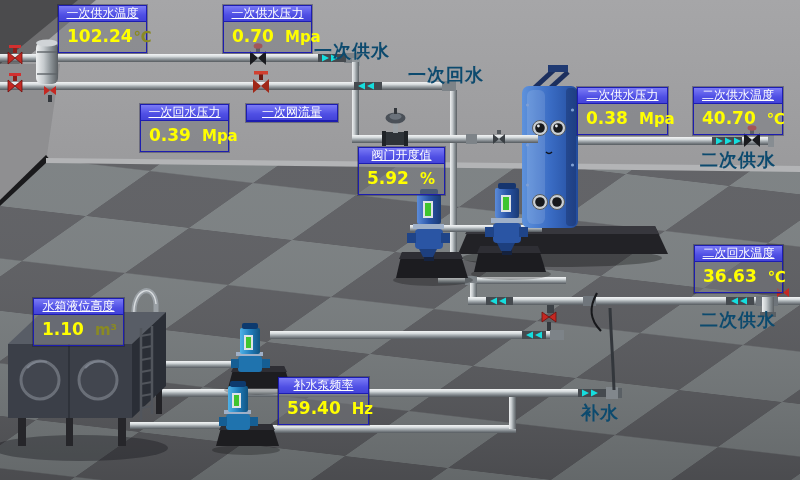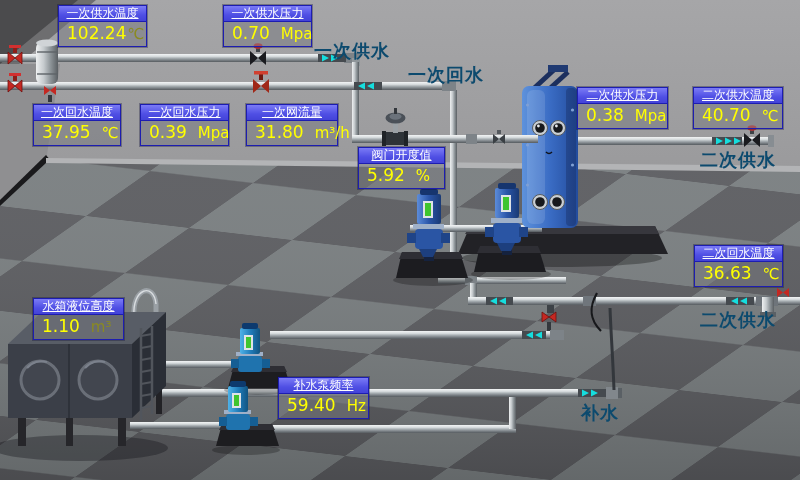--- a/index.html
+++ b/index.html
@@ -3,22 +3,22 @@
 <meta charset="utf-8">
 <style>
   html,body{margin:0;padding:0;background:#222;}
   #stage{position:relative;width:800px;height:480px;overflow:hidden;
          font-family:"Liberation Sans","DejaVu Sans",sans-serif;background:#9d9ea0;}
   #scene{position:absolute;left:0;top:0;}
   .panel{position:absolute;border:1px solid #1d1db0;box-shadow:0 0 0 1px rgba(20,20,60,.35);}
   .panel-header{background:linear-gradient(#7b7bf6,#4f4fe4 60%,#4343d8);color:#fff;
     font-size:12px;line-height:15px;text-align:center;text-decoration:underline;
     border-bottom:1px solid #1d1db0;white-space:nowrap;}
-  .panel-value{background:rgba(118,120,126,.52);color:#ffff00;font-weight:normal;
-    font-size:17px;line-height:23px;padding-left:8px;white-space:nowrap;
+  .panel-value{background:rgba(118,120,126,.52);color:#ffff00;font-weight:bold;
+    font-size:17px;line-height:29px;padding-left:8px;white-space:nowrap;
     font-family:"DejaVu Sans","Liberation Sans",sans-serif;}
   .panel-value .unit{margin-left:11px;font-size:15px;}
   .panel-value .unit.dim{color:#8a8a22;}
   .panel-value .unit.tight{margin-left:1px;}
   #p1{left:58px;top:5px;width:87px}   #p2{left:223px;top:5px;width:87px}
   #p3{left:33px;top:104px;width:86px} #p4{left:140px;top:104px;width:87px}
   #p5{left:246px;top:104px;width:90px}#p6{left:358px;top:147px;width:85px}
   #p7{left:577px;top:87px;width:89px} #p8{left:693px;top:87px;width:88px}
   #p9{left:577px;top:245px;width:88px}#p10{left:694px;top:245px;width:87px}
   #p11{left:33px;top:298px;width:89px}#p12{left:278px;top:377px;width:89px}
@@ -360,31 +360,26 @@
 </svg>
 
 <div class="panel" id="p1">
   <div class="panel-header">一次供水温度</div>
   <div class="panel-value"><span class="val">102.24</span><span class="unit dim tight">℃</span></div>
 </div>
 <div class="panel" id="p2">
   <div class="panel-header">一次供水压力</div>
   <div class="panel-value"><span class="val">0.70</span><span class="unit">Mpa</span></div>
 </div>
-<div class="panel" id="p3">
-  <div class="panel-header">一次回水温度</div>
-  <div class="panel-value"><span class="val">37.95</span><span class="unit">℃</span></div>
-</div>
 <div class="panel" id="p4">
   <div class="panel-header">一次回水压力</div>
   <div class="panel-value"><span class="val">0.39</span><span class="unit">Mpa</span></div>
 </div>
 <div class="panel" id="p5">
   <div class="panel-header">一次网流量</div>
-  <div class="panel-value"><span class="val">31.80</span><span class="unit">m³/h</span></div>
 </div>
 <div class="panel" id="p6">
   <div class="panel-header">阀门开度值</div>
   <div class="panel-value"><span class="val">5.92</span><span class="unit">%</span></div>
 </div>
 <div class="panel" id="p7">
   <div class="panel-header">二次供水压力</div>
   <div class="panel-value"><span class="val">0.38</span><span class="unit">Mpa</span></div>
 </div>
 <div class="panel" id="p8">

